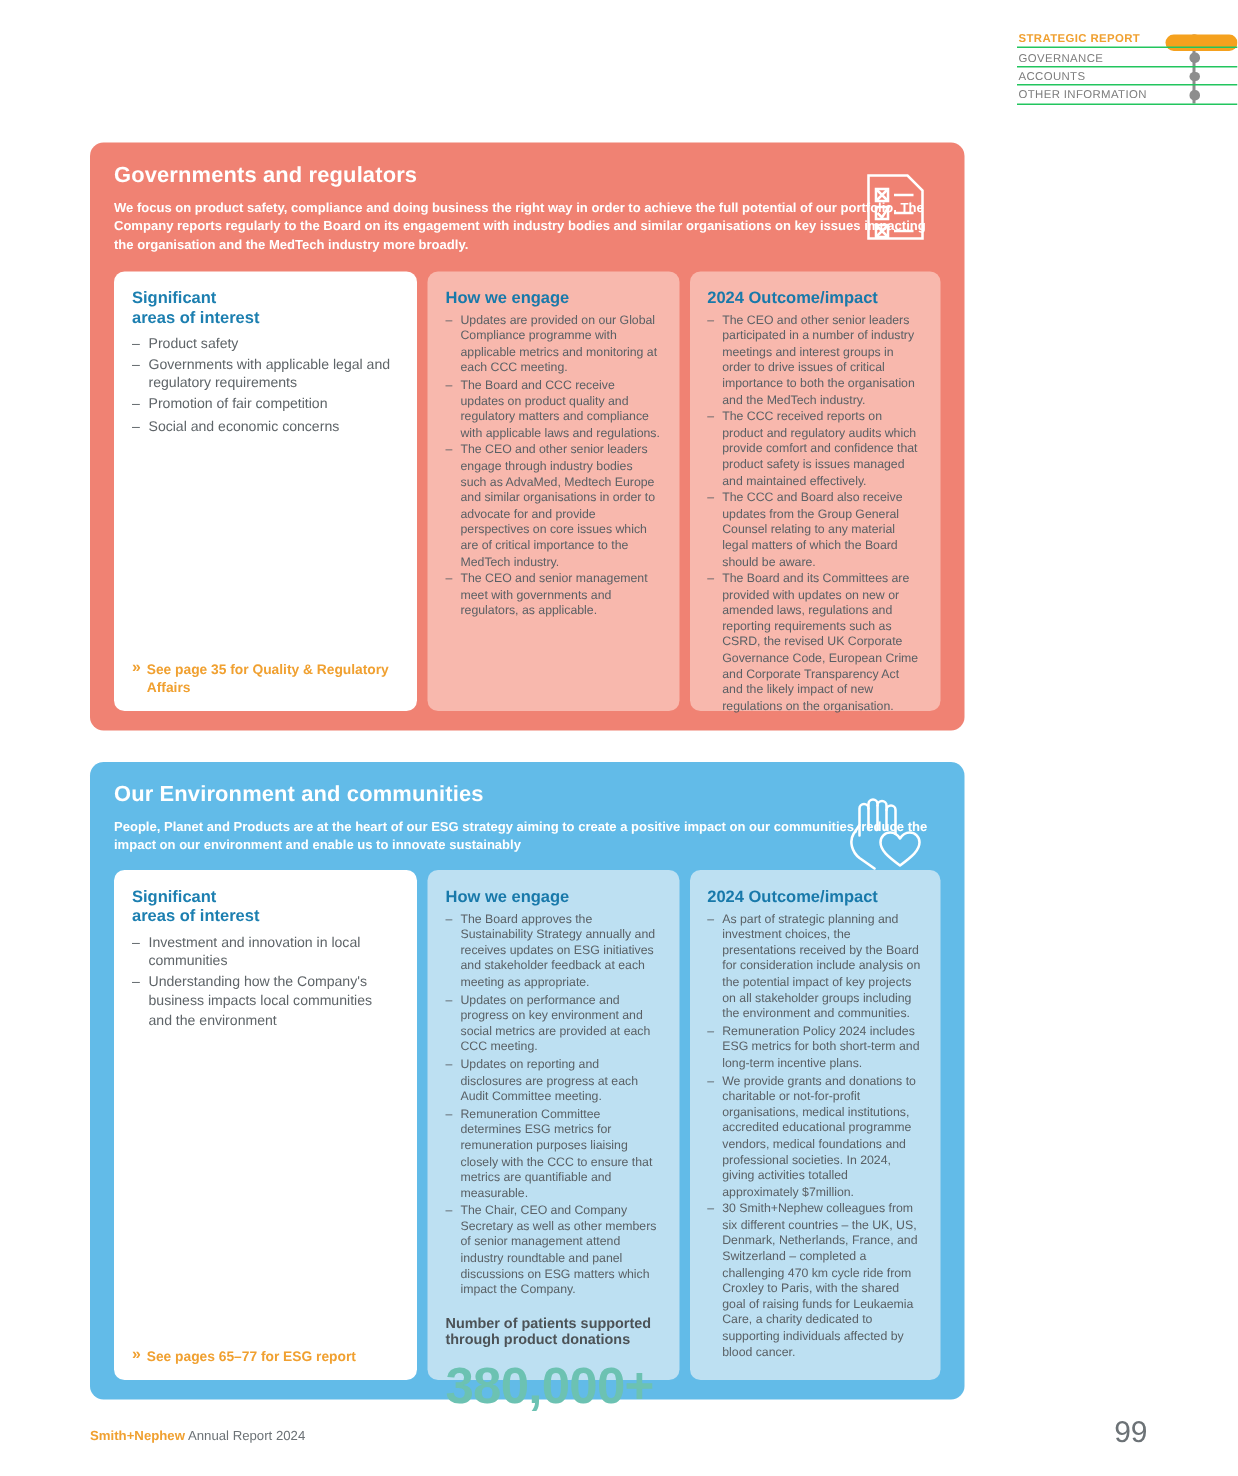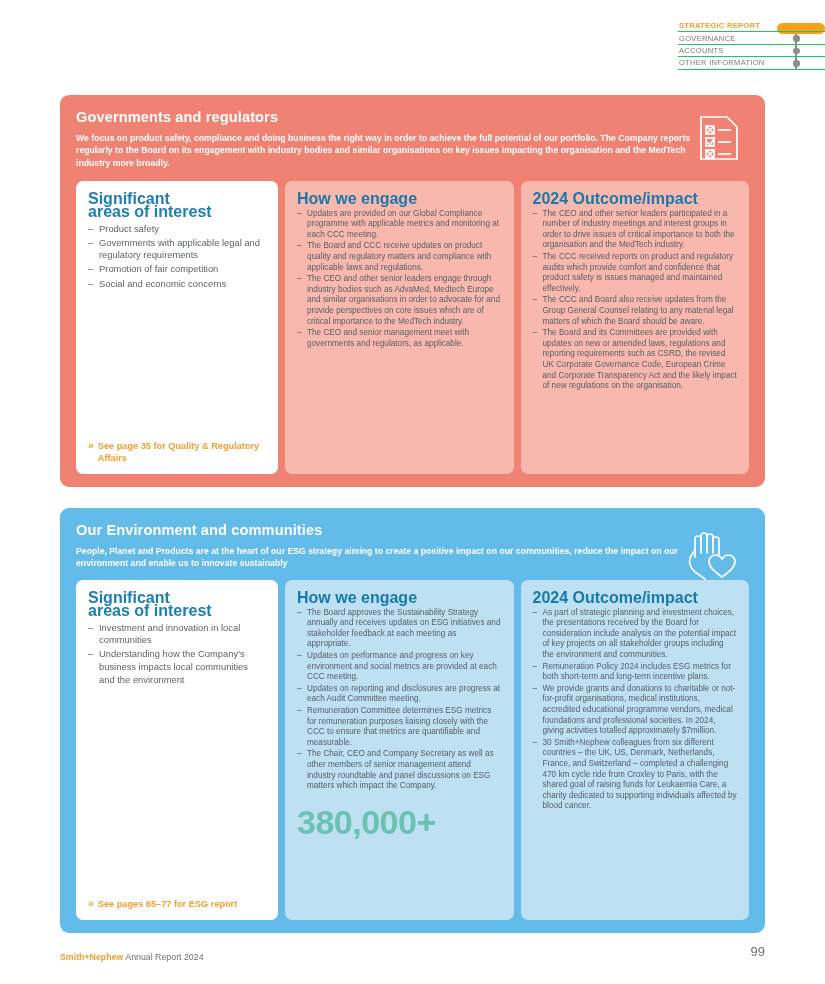--- a/index.html
+++ b/index.html
@@ -42,21 +42,21 @@
   .nav-dot.d2 { top: 27.5px; }
   .nav-dot.d3 { top: 40px; }
   .nav-activebar {
     position: absolute; top: 2.5px; right: 0;
     width: 48px; height: 11px; border-radius: 5.5px;
     background: #f5a11e;
   }
 
   
   .panel {
-    position: absolute; left: 60px; width: 705px;
+    position: absolute; left: 60px; width: 583px;
     border-radius: 9px;
     padding: 14px 16px 13px 16px;
   }
   .panel.red  { top: 95px;  height: 392px; background: #f08273; }
   .panel.blue { top: 508px; height: 425px; background: #62bbe8; }
 
   .panel-title {
     color: #ffffff;
     font-size: 14.6px;
     font-weight: bold;
@@ -85,21 +85,21 @@
   .panel.blue .cols { top: 72px; bottom: 13px; }
 
   .col { border-radius: 7px; padding: 12px 12px 10px 12px; position: relative; }
   .col-left  { width: 202px; background: #ffffff; flex: none; display: flex; flex-direction: column; }
   .col-mid   { flex: 1 1 0; }
   .col-right { flex: 1 1 0; }
   .panel.red  .col-mid, .panel.red  .col-right { background: #f8b8ad; }
   .panel.blue .col-mid, .panel.blue .col-right { background: #bde0f2; }
 
   .col-head {
-    font-size: 16px; font-weight: bold;
+    font-size: 11px; font-weight: bold;
     line-height: 12.6px;
     margin-bottom: 3px;
   }
   .col-left .col-head  { color: #1c7fb0; }
   .col-mid .col-head, .col-right .col-head { color: #1879aa; }
 
   ul.items { list-style: none; }
   ul.items li {
     position: relative;
     padding-left: 10px;
@@ -132,21 +132,21 @@
     color: #6cc2b2;
     font-size: 34px; font-weight: bold;
     letter-spacing: -0.5px;
     line-height: 38px;
     margin-top: 5px;
   }
 
   
   .footer { position: absolute; left: 60px; top: 952px; font-size: 8.8px; color: #6c7276; }
   .footer b { color: #f0a030; }
-  .pageno { position: absolute; right: 60px; top: 944px; font-size: 13px; color: #6c7276; }
+  .pageno { position: absolute; right: 60px; top: 944px; font-size: 20px; color: #6c7276; }
 </style>
 </head>
 <body>
 
 <div class="page">
 
   <div class="nav">
     <div class="nav-rail"></div>
     <div class="nav-dot d0"></div>
     <div class="nav-dot d1"></div>
@@ -257,20 +257,21 @@
       <div class="col col-mid">
         <div class="col-head">How we engage</div>
         <ul class="items">
           <li>The Board approves the Sustainability Strategy annually and receives updates on ESG initiatives and stakeholder feedback at each meeting as appropriate.</li>
           <li>Updates on performance and progress on key environment and social metrics are provided at each CCC meeting.</li>
           <li>Updates on reporting and disclosures are progress at each Audit Committee meeting.</li>
           <li>Remuneration Committee determines ESG metrics for remuneration purposes liaising closely with the CCC to ensure that metrics are quantifiable and measurable.</li>
           <li>The Chair, CEO and Company Secretary as well as other members of senior management attend industry roundtable and panel discussions on ESG matters which impact the Company.</li>
         </ul>
         <div class="stat">
+          <div class="stat-label">Number of patients supported through product donations</div>
           <div class="stat-value">380,000+</div>
         </div>
       </div>
 
       <div class="col col-right">
         <div class="col-head">2024 Outcome/impact</div>
         <ul class="items">
           <li>As part of strategic planning and investment choices, the presentations received by the Board for consideration include analysis on the potential impact of key projects on all stakeholder groups including the environment and communities.</li>
           <li>Remuneration Policy 2024 includes ESG metrics for both short-term and long-term incentive plans.</li>
           <li>We provide grants and donations to charitable or not-for-profit organisations, medical institutions, accredited educational programme vendors, medical foundations and professional societies. In 2024, giving activities totalled approximately $7million.</li>

